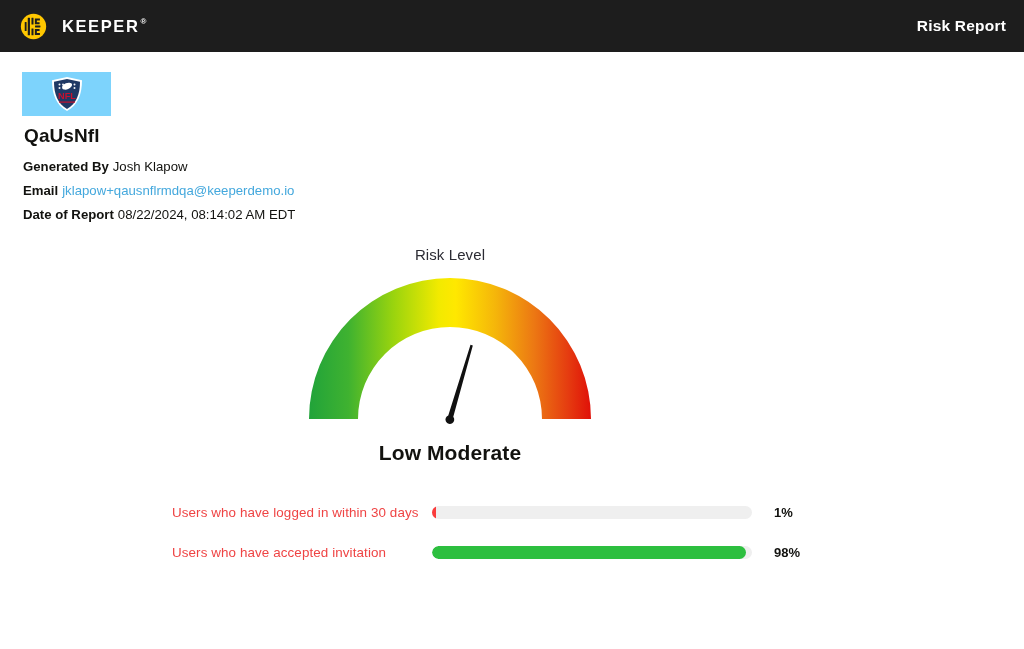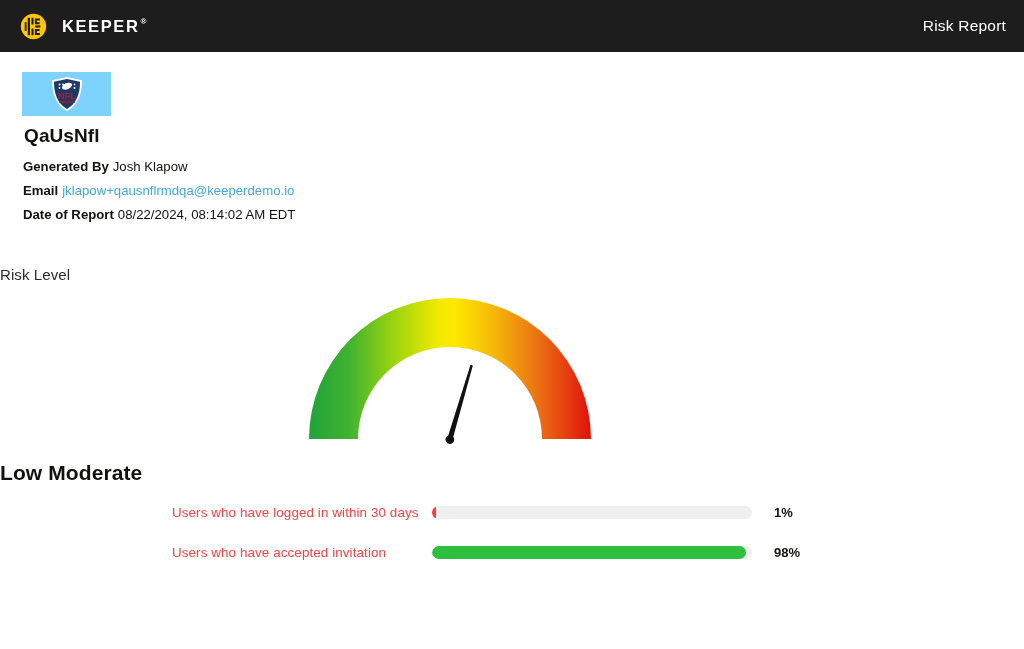--- a/index.html
+++ b/index.html
@@ -26,21 +26,21 @@
   .brand-text {
     display: flex; align-items: flex-start;
     color: #ffffff; font-size: 16.5px; font-weight: 700;
     letter-spacing: 1.6px;
   }
   .brand-text .tm {
     font-size: 8px; line-height: 1; font-weight: 700;
     margin-left: 1px; margin-top: 1px; letter-spacing: 0;
   }
   .report-title {
-    color: #ffffff; font-size: 15.5px; font-weight: 400;
+    color: #ffffff; font-size: 15.5px; font-weight: 700;
     letter-spacing: .2px;
   }
 
   
   .meta { position: absolute; left: 22px; top: 72px; }
   .org-logo {
     width: 89px; height: 44px;
     background: #7dd3fc;
     display: flex; align-items: center; justify-content: center;
     margin-bottom: 9px;
@@ -54,21 +54,21 @@
     margin-bottom: 9px; margin-left: 1px;
     white-space: nowrap;
   }
   .meta-row .k { font-weight: 700; }
   .meta-row .v { font-weight: 400; margin-left: 4px; }
   .meta-row .v.link { color: #44a8dd; margin-top: 27px; }
 
   
   .gauge-wrap {
     position: absolute; left: 0; top: 246px;
-    width: 900px; text-align: left; margin-top: 20px;
+    width: 900px; text-align: center;
   }
   .gauge-caption-top {
     font-size: 15px; color: #2b2b33; font-weight: 400;
     letter-spacing: .1px; margin-bottom: 6px;
   }
   .gauge-svg { display: block; margin: 0 auto; }
   .gauge-caption-bottom {
     font-size: 21px; font-weight: 700; color: #12120f;
     letter-spacing: .1px; margin-top: 12px;
   }

